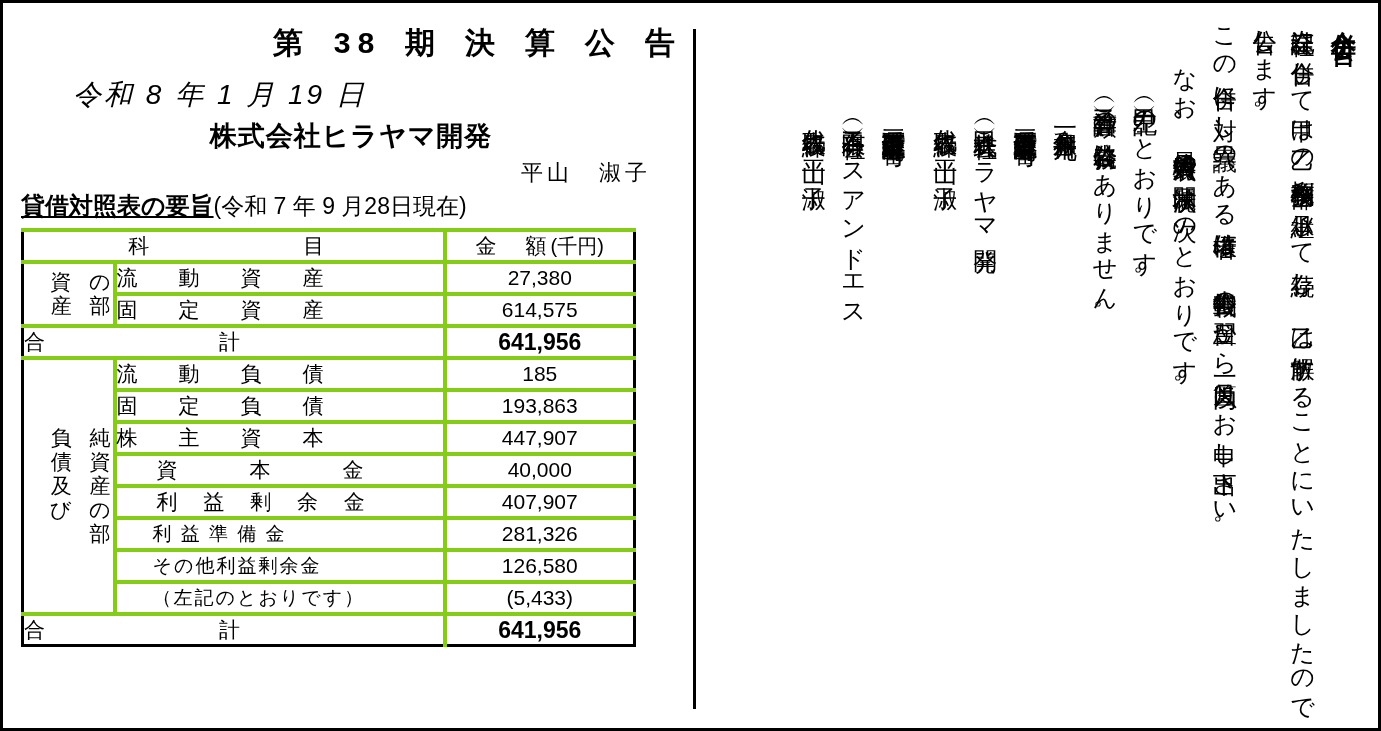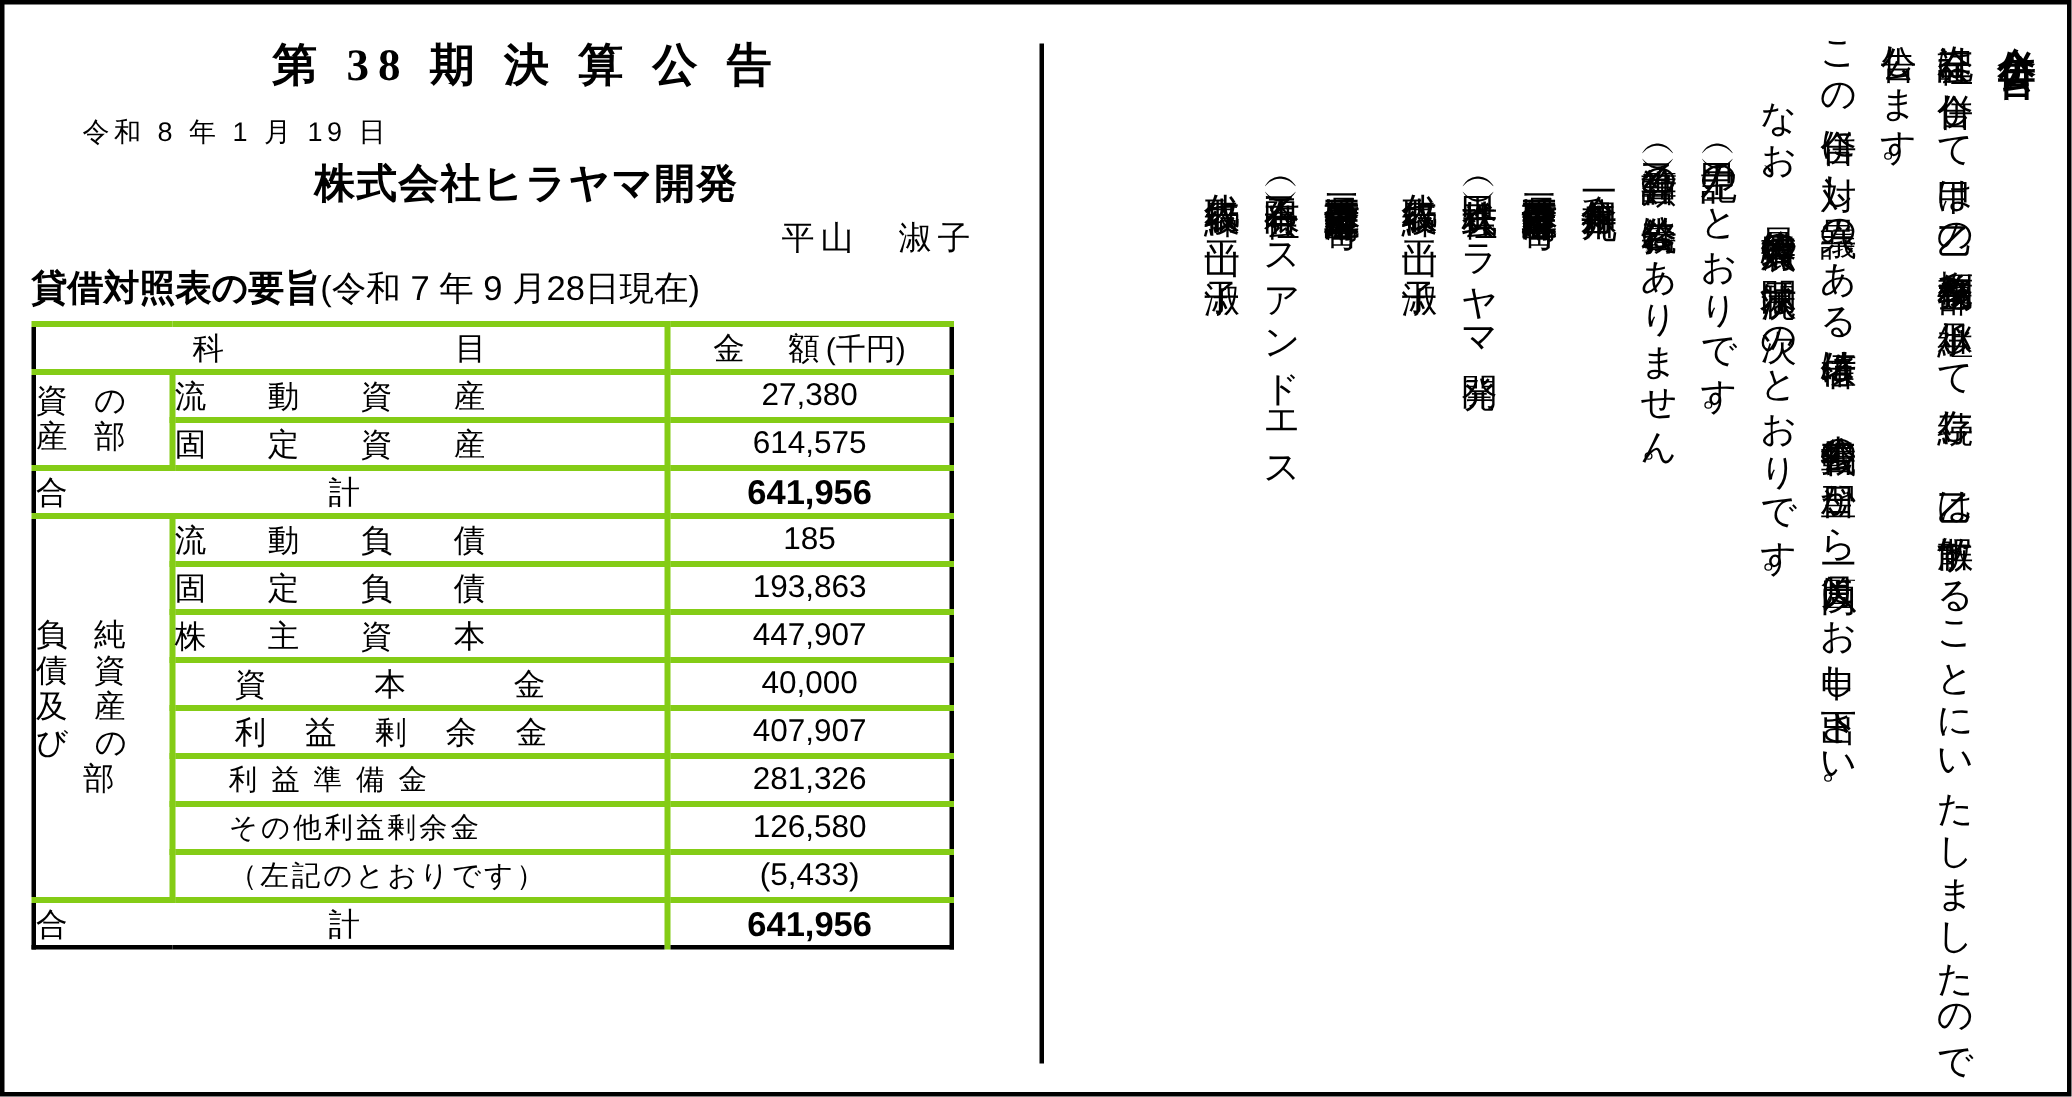--- a/index.html
+++ b/index.html
@@ -15,33 +15,34 @@
     width:1381px;height:731px;
     box-sizing:border-box;
     border:3px solid #000;
     background:#fff;
   }
   
   .left{
     position:absolute;left:18px;top:8px;width:660px;height:700px;
   }
   .title{
-    text-align:center;
+    text-align:right;
     font-size:30px;
     font-weight:bold;
     letter-spacing:6px;
     margin-top:12px;
-    font-family:Liberation Serif, serif;
+    font-family:Liberation Mono, monospace;
   }
   .date{
-    font-size:18px;
+    font-size:28px;
     margin-top:12px;
-    margin-left:34px;
+    margin-left:52px;
     letter-spacing:3px;
     font-family:"Liberation Sans","DejaVu Sans",sans-serif;
+    font-style:italic;
   }
   .addr{
     font-size:22px;
     margin-top:6px;
     text-align:center;
     letter-spacing:1px;
     font-family:"Liberation Sans","DejaVu Sans",sans-serif;
   }
   .company{
     font-size:27px;
@@ -57,21 +58,21 @@
     padding-right:30px;
     margin-top:4px;
     letter-spacing:4px;
     font-family:"Liberation Sans","DejaVu Sans",sans-serif;
   }
   .bs-head{
     font-size:23px;
     margin-top:2px;
     font-family:"Liberation Sans","DejaVu Sans",sans-serif;
   }
-  .bs-head b{font-weight:bold;font-size:24px;}
+  .bs-head b{font-weight:bold;font-size:24px;text-decoration:underline;}
   
   table.bs{
     margin-top:6px;
     border-collapse:collapse;
     width:612px;
     table-layout:fixed;
     font-family:"Liberation Sans","DejaVu Sans",sans-serif;
   }
   table.bs td,table.bs th{
     border:4px solid #84cc16;
@@ -84,21 +85,21 @@
   .colhdr{
     text-align:center;
     font-size:22px;
     letter-spacing:14px;
     padding-left:14px;
   }
   .amt-hdr{text-align:center;font-size:22px;letter-spacing:4px;}
   .amt-hdr small{font-size:20px;letter-spacing:0;}
   .cat{
     width:92px;
-    text-align:left;
+    text-align:right;
     font-size:23px;
     letter-spacing:2px;
     line-height:1.15;
   }
   .item{
     padding-left:16px;
     font-size:21px;
     letter-spacing:10px;
     white-space:nowrap;
   }

